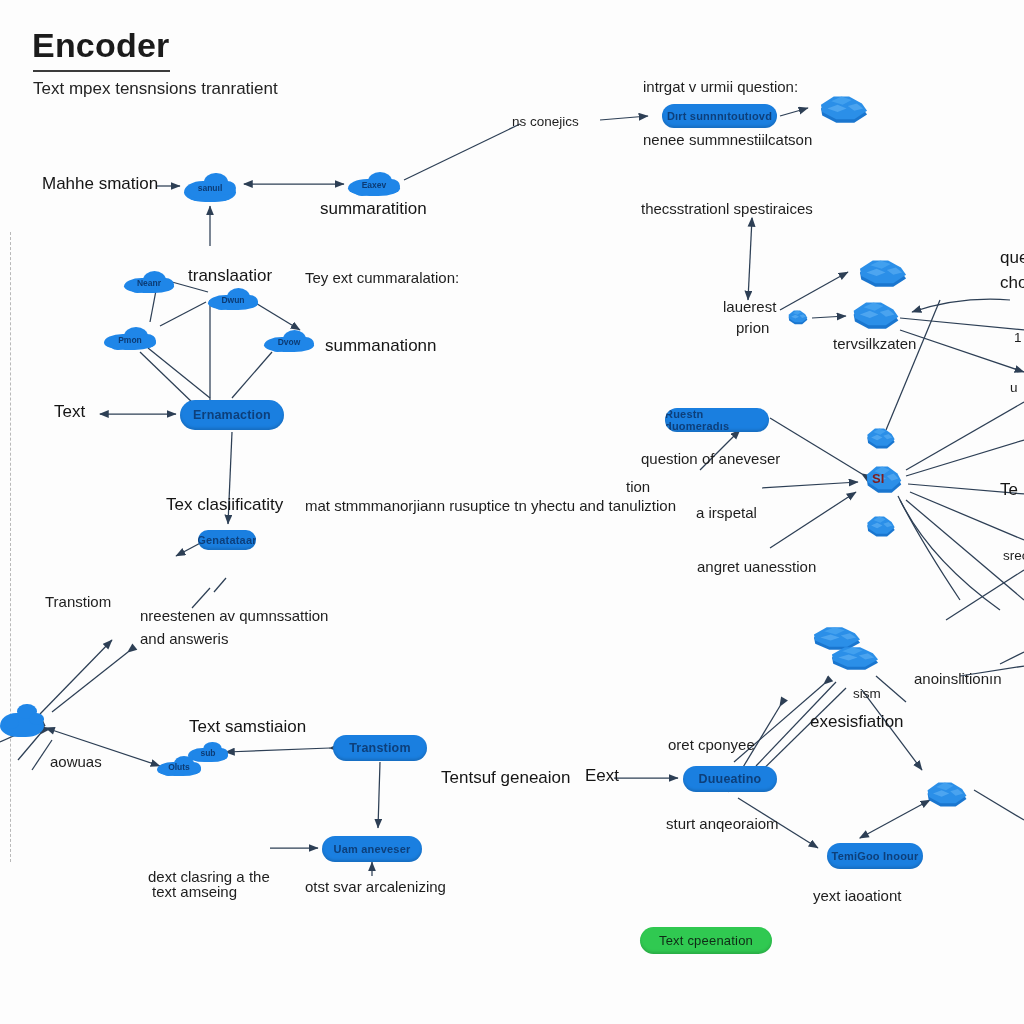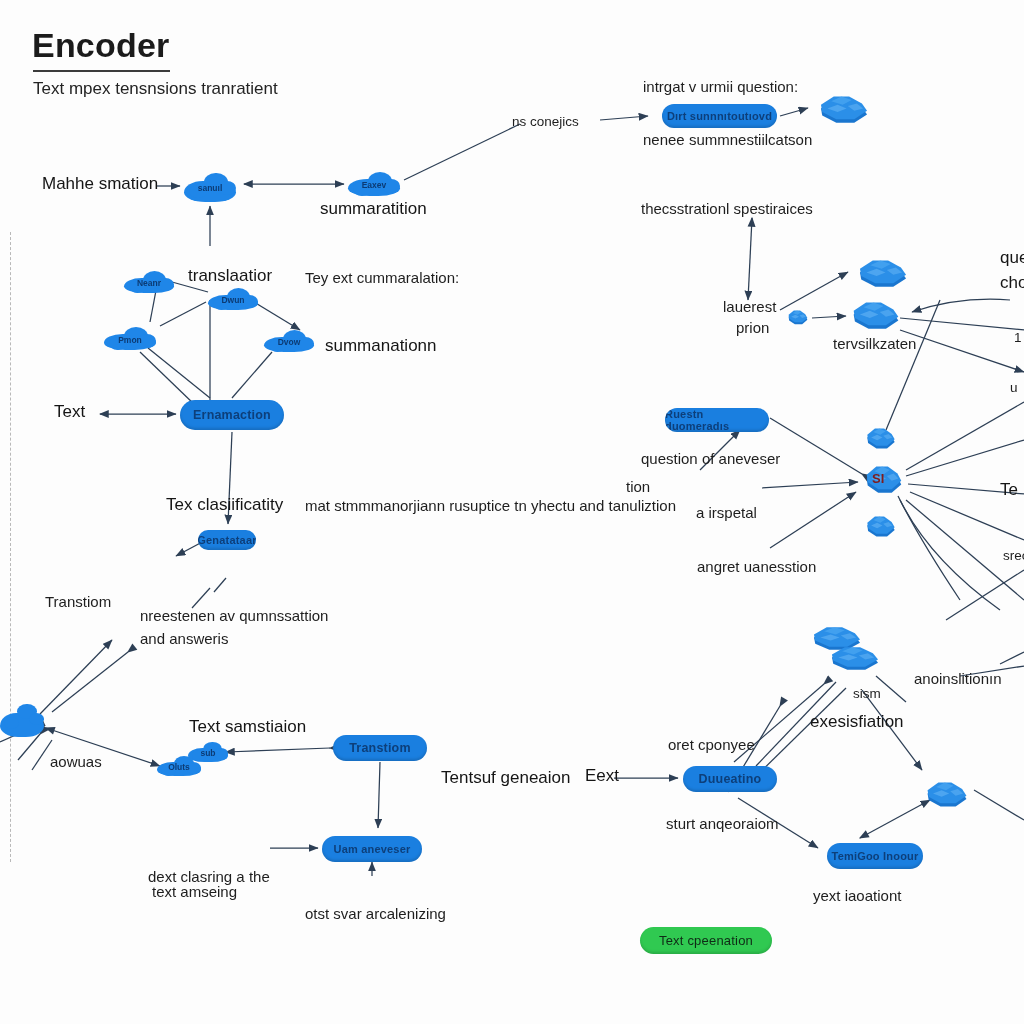--- a/index.html
+++ b/index.html
@@ -171,21 +171,21 @@
       <div class="tl lbl-sm" style="left: 1003px; top: 548px;">sreo</div>
       <div class="tl lbl-lg" style="left: 166px; top: 495px;">Tex clasiificatity</div>
       <div class="tl lbl" style="left: 305px; top: 497px;">mat stmmmanorjiann rusuptice tn yhectu and tanuliztion</div>
       <div class="tl lbl" style="left: 45px; top: 593px;">Transtiom</div>
       <div class="tl lbl" style="left: 140px; top: 607px;">nreestenen av qumnssattion</div>
       <div class="tl lbl" style="left: 140px; top: 630px;">and answeris</div>
       <div class="tl lbl" style="left: 50px; top: 753px;">aowuas</div>
       <div class="tl lbl-lg" style="left: 189px; top: 717px;">Text samstiaion</div>
       <div class="tl lbl" style="left: 148px; top: 868px;">dext clasring a the</div>
       <div class="tl lbl" style="left: 152px; top: 883px;">text amseing</div>
-      <div class="tl lbl" style="left: 305px; top: 878px; margin-top: 27px;">otst svar arcalenizing</div>
+      <div class="tl lbl" style="left: 305px; top: 878px;">otst svar arcalenizing</div>
       <div class="tl lbl-lg" style="left: 441px; top: 768px;">Tentsuf geneaion</div>
       <div class="tl lbl-lg" style="left: 585px; top: 766px;">Eext</div>
       <div class="tl lbl" style="left: 668px; top: 736px;">oret cponyee</div>
       <div class="tl lbl" style="left: 666px; top: 815px;">sturt anqeoraiom</div>
       <div class="tl lbl-lg" style="left: 810px; top: 712px;">exesisfiation</div>
       <div class="tl lbl" style="left: 914px; top: 670px;">anoinslitionın</div>
       <div class="tl lbl" style="left: 805px; top: 887px; margin-left: 8px;">yext iaoationt</div>
       <div class="tl lbl-sm" style="left: 853px; top: 686px;">sism</div>
     </div>
 

